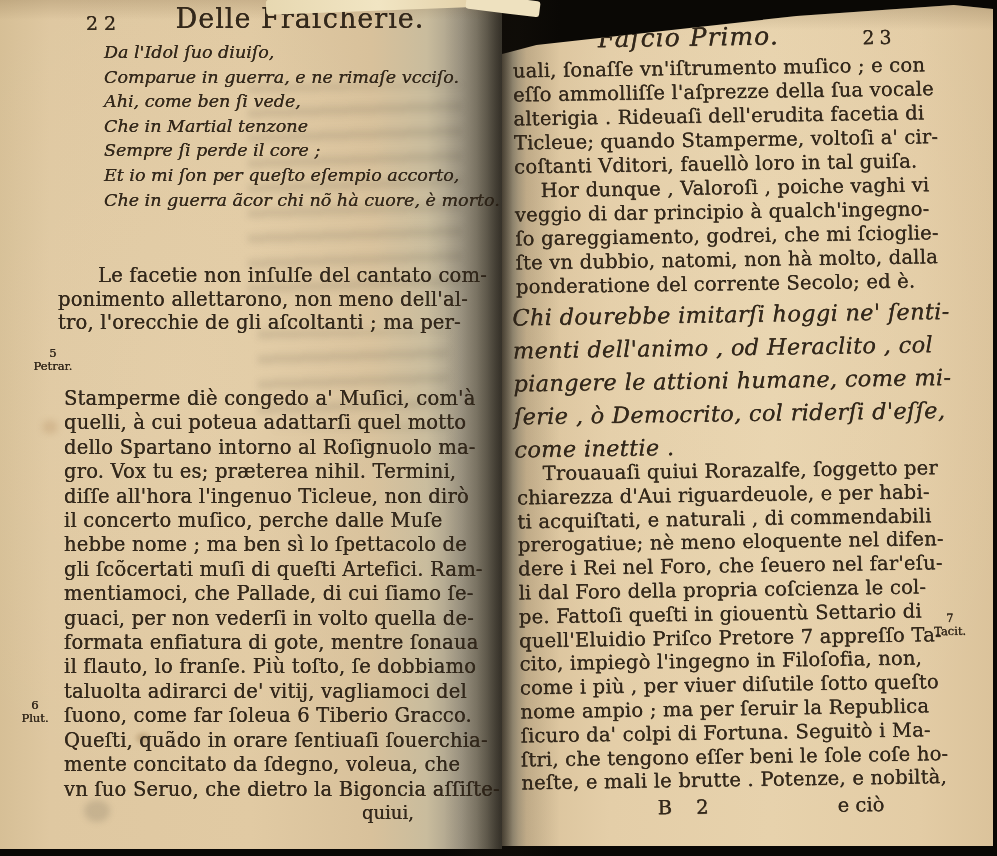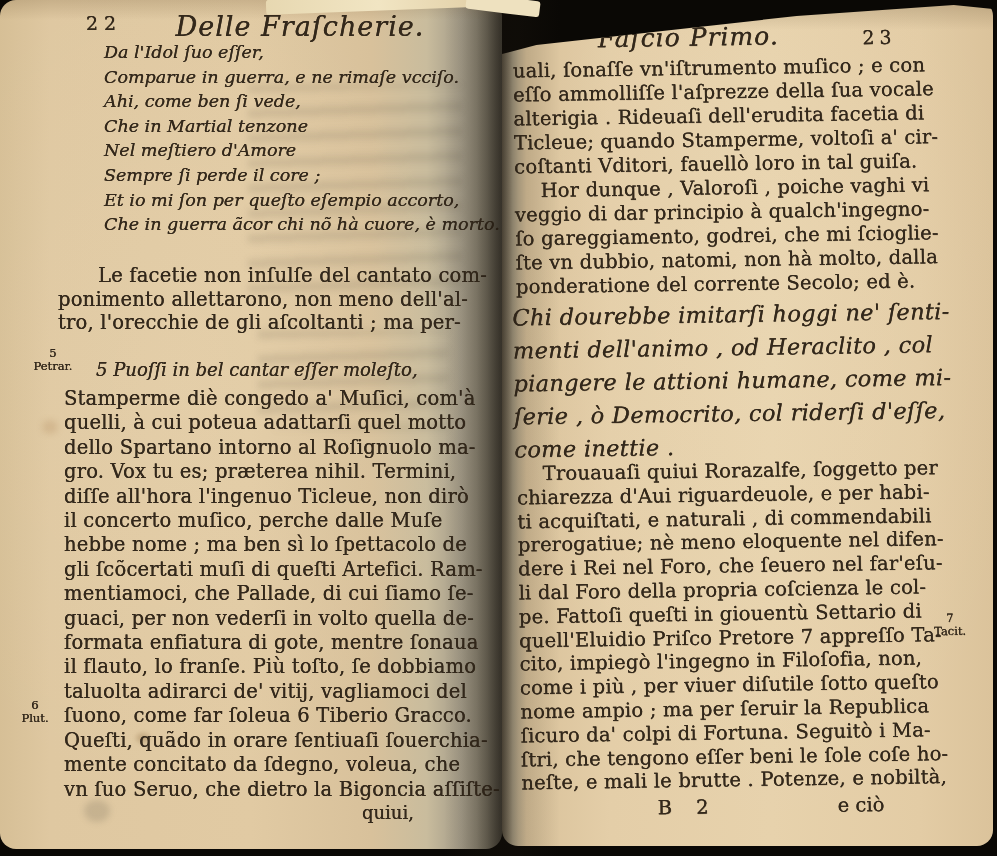--- a/index.html
+++ b/index.html
@@ -3,21 +3,21 @@
 <meta charset="utf-8">
 <style>
   * { margin:0; padding:0; box-sizing:border-box; }
   html,body { background:#0a0805; }
   .scene {
     position:relative; width:997px; height:856px; overflow:hidden;
     background:#0a0805;
     font-family:"DejaVu Serif", serif;
     color:#33281b;
   }
-  .page { position:absolute; top:0;border-radius:16px; }
+  .page { position:absolute; top:0; }
   .page-left {
     left:0; width:502px; height:849px;
     background:
       linear-gradient(180deg, rgba(115,90,55,0.22) 0, rgba(115,90,55,0) 20px),
       radial-gradient(ellipse at 35% 45%, rgba(255,245,220,0.10), rgba(0,0,0,0) 65%),
       linear-gradient(90deg, #d6bf96 0%, #dfc8a1 10%, #e1caa3 50%, #d8c19b 74%, #c9bc9d 85%, #a39b88 92%, #797363 97%, #4c483e 100%);
   }
   .page-right {
     left:502px; width:491px; height:846px;
     background:
@@ -41,21 +41,21 @@
   .stain { position:absolute; border-radius:50%; pointer-events:none; }
   .s1 { left:136px; top:733px; width:14px; height:10px; background:rgba(120,84,40,0.25); filter:blur(2px); }
   .s2 { left:84px;  top:800px; width:26px; height:22px; background:rgba(110,100,80,0.22); filter:blur(3px); }
   .s4 { left:42px;  top:420px; width:16px; height:14px; background:rgba(150,100,50,0.18); filter:blur(3px); }
 
   .txt { text-shadow:0 0 0.5px rgba(48,37,24,0.9), 0.3px 0.4px 0 rgba(48,37,24,0.3); }
   .tline { white-space:nowrap; }
 
   
   .pagenum-left { position:absolute; left:86px; top:12px; font-size:19px; letter-spacing:6px; }
-  .title-left   { position:absolute; left:90px; top:11px; width:420px; text-align:center; font-style:italic; font-size:27px; letter-spacing:1px; }
+  .title-left   { position:absolute; left:90px; top:3px; width:420px; text-align:center; font-size:27px; letter-spacing:1px; }
   .verse { position:absolute; left:104px; top:40px; width:382px; font-style:italic; font-size:17.5px; line-height:24.6px; }
   .para  { font-size:19.5px; line-height:23.7px; letter-spacing:0.2px; }
   .lp1 { position:absolute; left:58px; top:264px; width:416px; }
   .lp1 .tline:first-child { text-indent:40px; }
   .quote { position:absolute; left:96px; top:359px; font-style:italic; font-size:18px; }
   .lp2 { position:absolute; left:64px; top:387px; width:412px; line-height:24.4px; }
   .catchword-left { position:absolute; left:362px; top:802px; font-size:18px; }
   .margin-note { position:absolute; font-size:11.5px; line-height:13px; text-align:center; }
   .mn5 { left:24px; top:347px; width:58px; }
   .mn6 { left:10px; top:699px; width:50px; }
@@ -84,37 +84,35 @@
     <div class="ghost g1"></div>
     <div class="ghost g2"></div>
     <div class="stain s1"></div>
     <div class="stain s2"></div>
     <div class="stain s4"></div>
 
     <div class="pagenum-left">22</div>
     <div class="title-left">Delle Fraſcherie.</div>
 
     <div class="verse">
-        <div class="tline">Da l'Idol ſuo eſſer,</div>
+        <div class="tline">Da l'Idol ſuo diuiſo,</div>
         <div class="tline">Comparue in guerra, e ne rimaſe vcciſo.</div>
         <div class="tline">Ahi, come ben ſi vede,</div>
         <div class="tline">Che in Martial tenzone</div>
-        <div class="tline">Nel meſtiero d'Amore</div>
         <div class="tline">Sempre ſi perde il core ;</div>
         <div class="tline">Et io mi ſon per queſto eſempio accorto,</div>
         <div class="tline">Che in guerra ãcor chi nõ hà cuore, è morto.</div>
       </div>
 
     <div class="para lp1">
         <div class="tline">Le facetie non inſulſe del cantato com-</div>
         <div class="tline">ponimento allettarono, non meno dell'al-</div>
         <div class="tline">tro, l'orecchie de gli aſcoltanti ; ma per-</div>
       </div>
 
-    <div class="quote">5 Puoſſi in bel cantar eſſer moleſto,</div>
 
     <div class="para lp2">
         <div class="tline">Stamperme diè congedo a' Muſici, com'à</div>
         <div class="tline">quelli, à cui poteua adattarſi quel motto</div>
         <div class="tline">dello Spartano intorno al Roſignuolo ma-</div>
         <div class="tline">gro. Vox tu es; præterea nihil. Termini,</div>
         <div class="tline">diſſe all'hora l'ingenuo Ticleue, non dirò</div>
         <div class="tline">il concerto muſico, perche dalle Muſe</div>
         <div class="tline">hebbe nome ; ma ben sì lo ſpettacolo de</div>
         <div class="tline">gli ſcõcertati muſi di queſti Artefici. Ram-</div>

